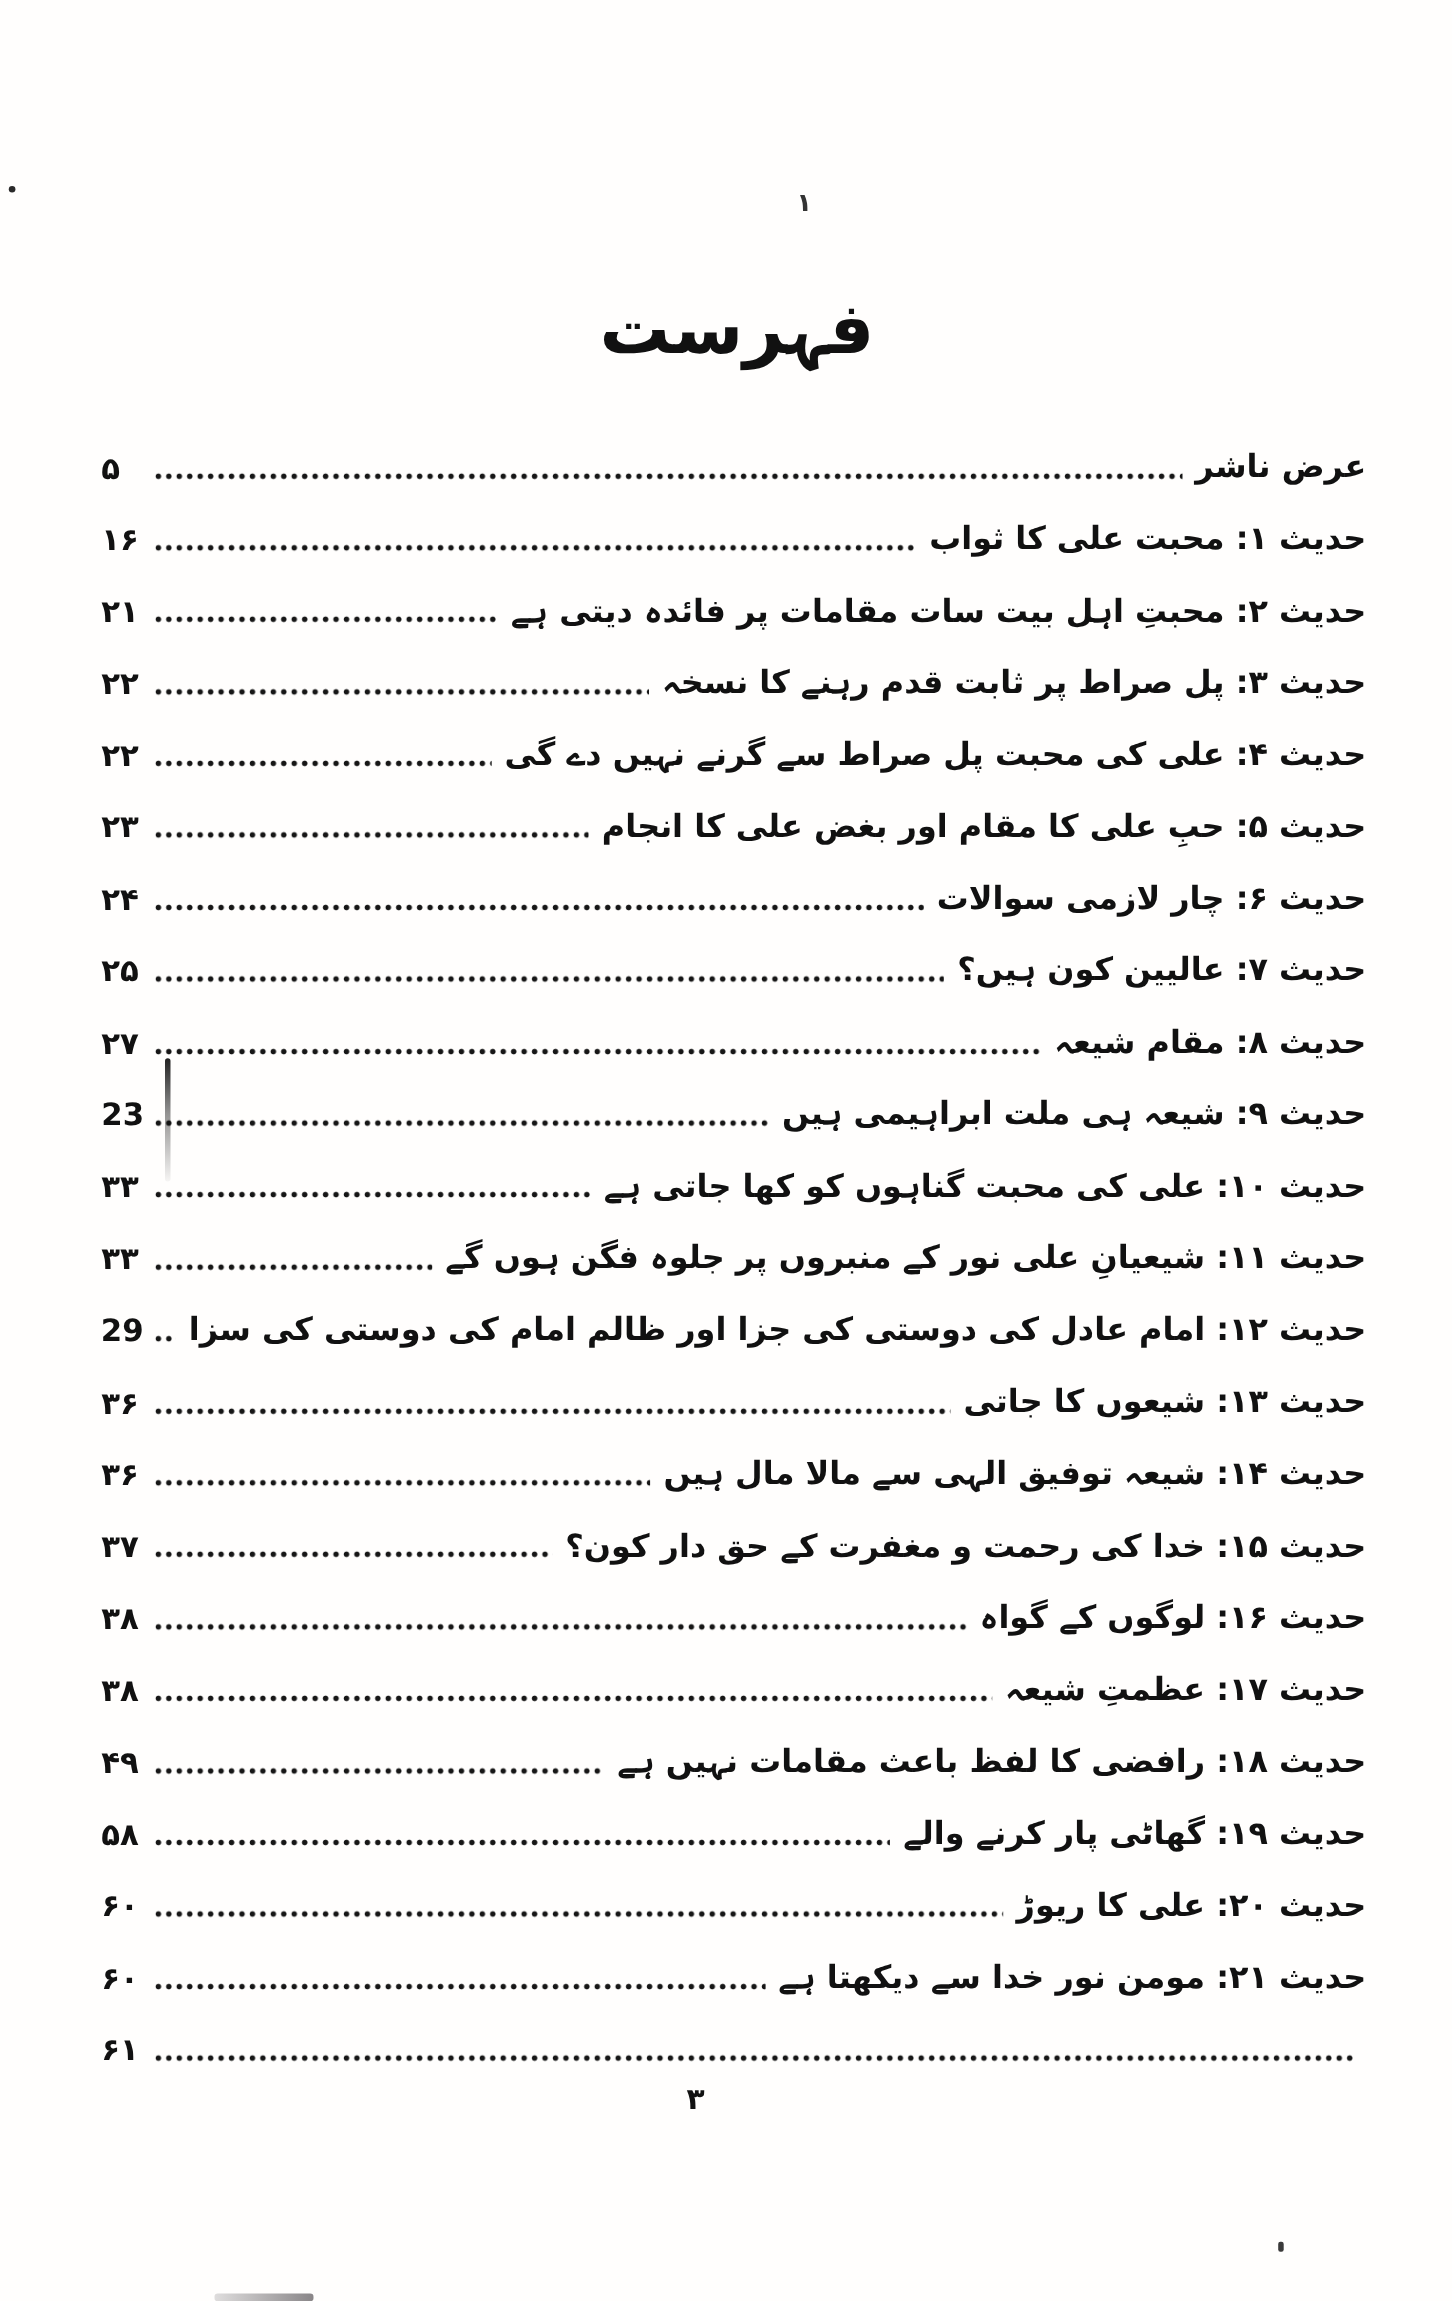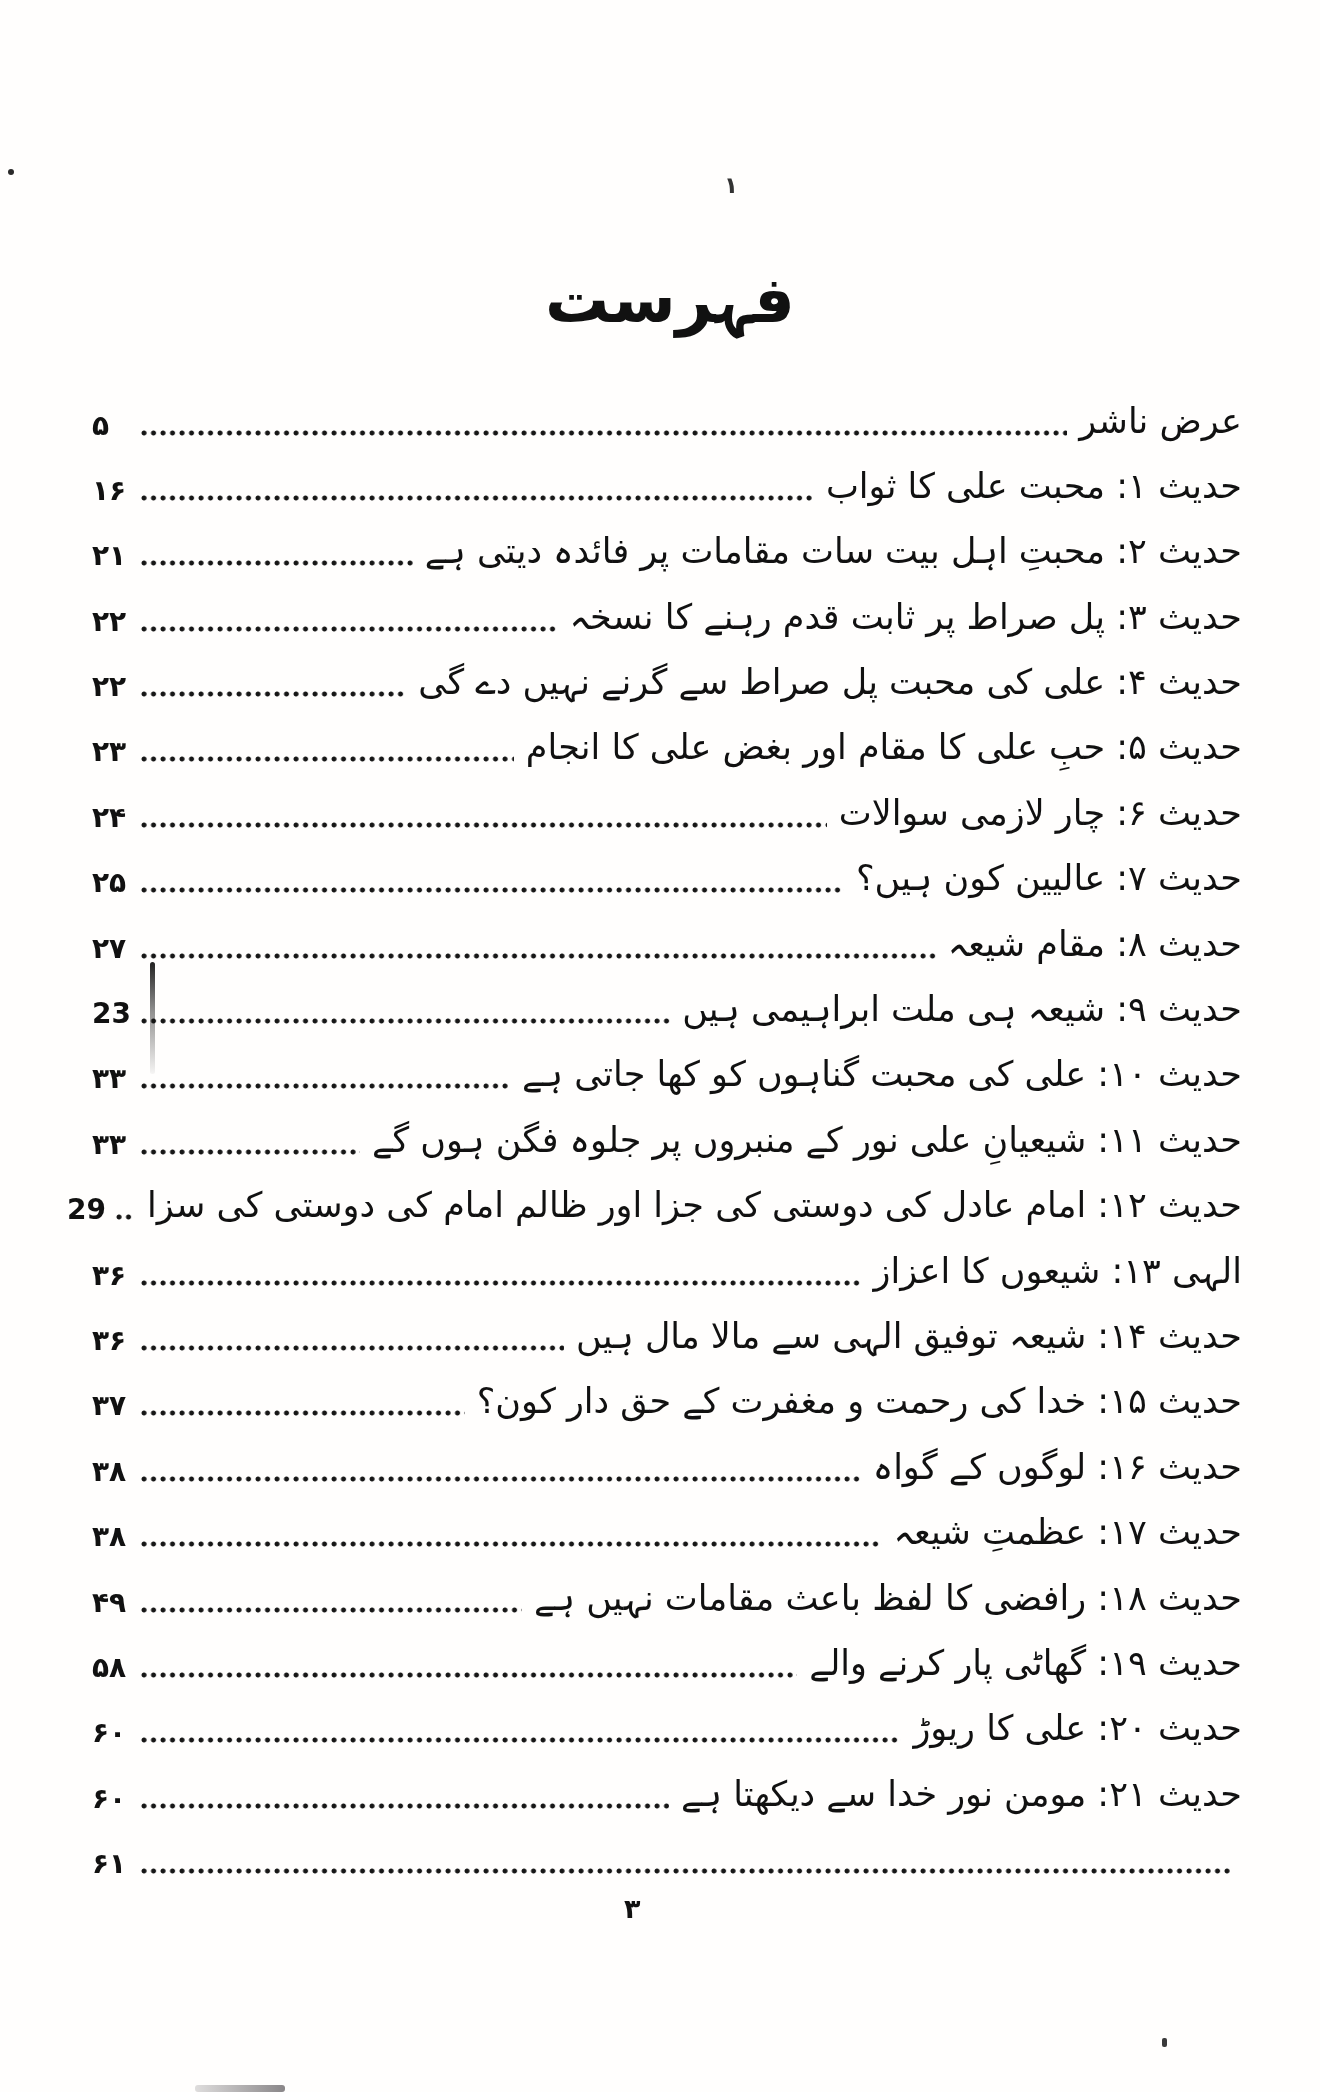--- a/index.html
+++ b/index.html
@@ -31,22 +31,22 @@
     margin-top: 30px;
     padding: 0 78px 0 92px;
   }
   .toc-row {
     display: flex;
     direction: rtl;
     align-items: flex-end;
     height: 65.4px;
   }
   .toc-row .entry-title {
-    font-size: 35px;
-    font-weight: 400;
+    font-size: 29px;
+    font-weight: 700;
     line-height: 1.2;
     white-space: nowrap;
     padding-bottom: 2px;
   }
   .toc-row .dotted-leader {
     flex: 1 1 auto;
     height: 8px;
     margin: 0 12px 7px 2px;
     background-image: radial-gradient(circle at 4px 4px, #161616 2.1px, rgba(0,0,0,0) 2.9px);
     background-size: 9.5px 8px;
@@ -183,21 +183,21 @@
         <span class="entry-title">حدیث ۱۱: شیعیانِ علی نور کے منبروں پر جلوہ فگن ہوں گے</span>
         <span class="dotted-leader"></span>
         <span class="entry-page">۳۳</span>
       </div>
       <div class="toc-row">
         <span class="entry-title">حدیث ۱۲: امام عادل کی دوستی کی جزا اور ظالم امام کی دوستی کی سزا</span>
         <span class="dotted-leader"></span>
         <span class="entry-page">29</span>
       </div>
       <div class="toc-row">
-        <span class="entry-title">الہی ۱۳: شیعوں کا اعزاز</span>
+        <span class="entry-title">حدیث ۱۳: شیعوں کا جاتی</span>
         <span class="dotted-leader"></span>
         <span class="entry-page">۳۶</span>
       </div>
       <div class="toc-row">
         <span class="entry-title">حدیث ۱۴: شیعہ توفیق الہی سے مالا مال ہیں</span>
         <span class="dotted-leader"></span>
         <span class="entry-page">۳۶</span>
       </div>
       <div class="toc-row">
         <span class="entry-title">حدیث ۱۵: خدا کی رحمت و مغفرت کے حق دار کون؟</span>

